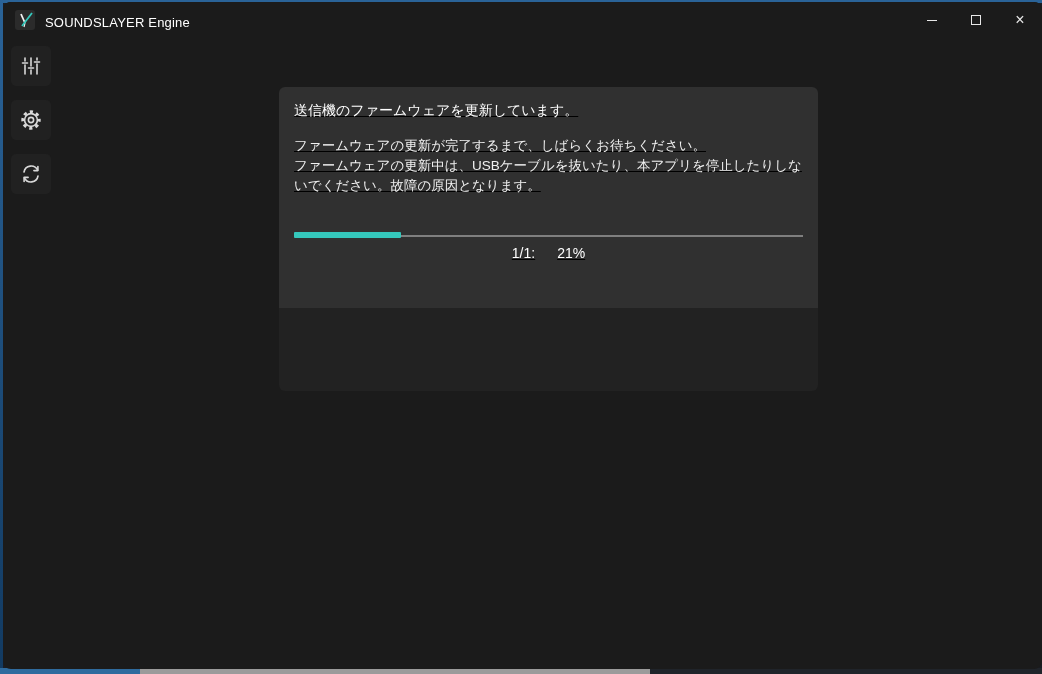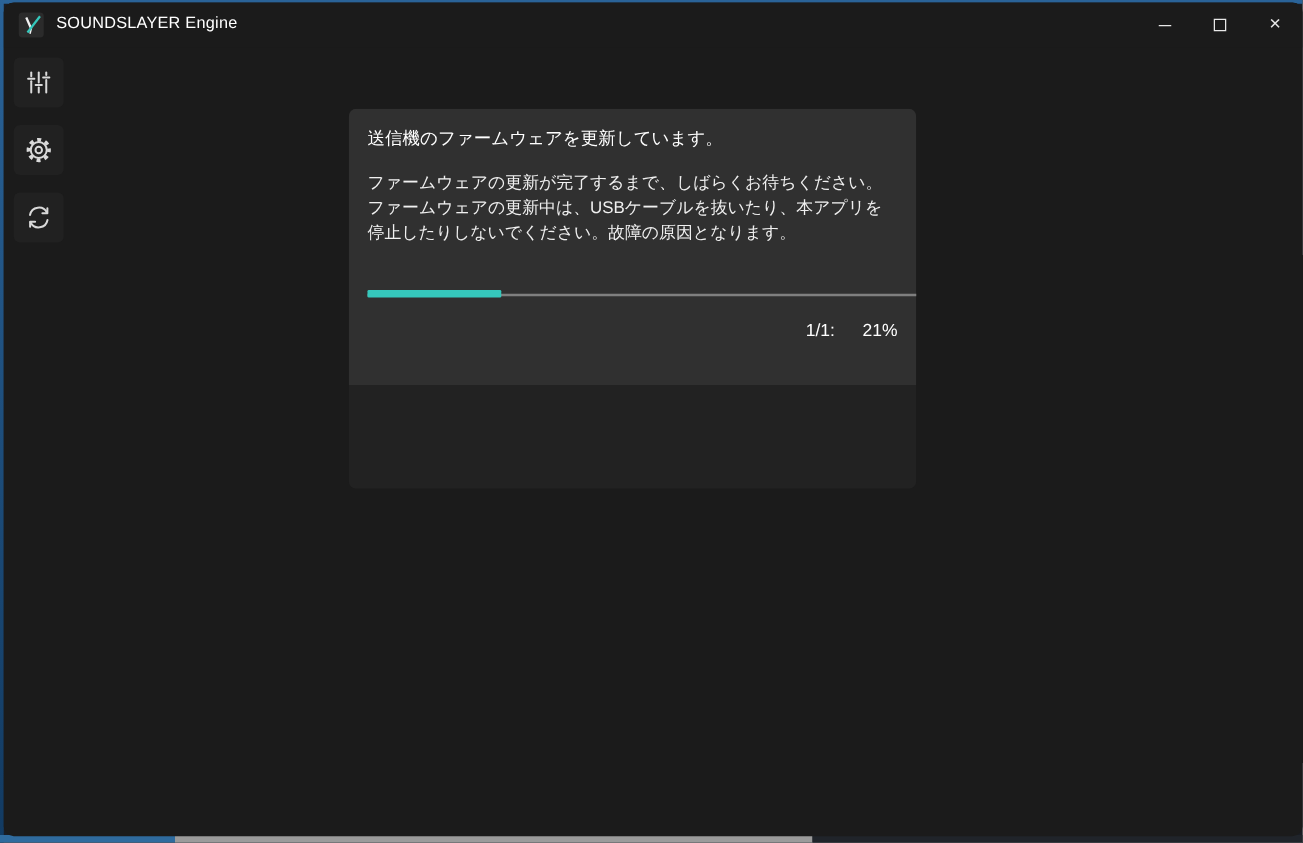--- a/index.html
+++ b/index.html
@@ -16,21 +16,21 @@
   .desktop-bottom-dark { position:absolute; left:650px; bottom:0; right:0; height:6px; background:#20242a; }
 
   
   .window { position:absolute; left:3px; top:2px; right:0; bottom:5px;
     background:#1b1b1b; border-radius:8px; overflow:hidden;
     display:flex; flex-direction:column; }
 
   
   .titlebar { height:36px; flex:0 0 36px; display:flex; align-items:center;
     justify-content:space-between; background:#1b1b1b; }
-  .title-left { display:flex; align-items:flex-start; gap:10px; padding-left:12px; }
+  .title-left { display:flex; align-items:flex-end; gap:10px; padding-left:12px; }
   .logo { width:20px; height:20px; background:#2b2b2b; border-radius:3px;
     display:flex; align-items:center; justify-content:center; }
   .app-title { color:#ffffff; font-size:13px; letter-spacing:.2px; }
   .win-controls { display:flex; height:36px; }
   .win-btn { width:44px; height:36px; background:transparent; border:none;
     display:flex; align-items:center; justify-content:center; cursor:pointer; }
   .min-glyph { display:block; width:10px; height:1px; background:#e8e8e8; }
   .max-glyph { display:block; width:10px; height:10px; border:1px solid #e8e8e8; }
   .close-glyph { color:#e8e8e8; font-size:16px; line-height:16px; }
 
@@ -39,33 +39,33 @@
   .sidebar { width:56px; flex:0 0 56px; padding:8px; display:flex;
     flex-direction:column; gap:14px; }
   .side-btn { width:40px; height:40px; border:none; border-radius:5px;
     background:#212121; display:flex; align-items:center; justify-content:center;
     cursor:pointer; }
   .side-btn svg { display:block; }
 
   .main { position:relative; flex:1; }
 
   
-  .dialog { position:absolute; left:220px; top:49px; width:454px;
-    border-radius:6px; overflow:hidden; }
+  .dialog { position:absolute; left:220px; top:49px; width:539px;
+    border-radius:6px; overflow:hidden;text-decoration:underline; }
   .dialog-top { background:#303030; height:221px; padding:13px 15px 0 15px; }
   .dialog-bottom { background:#222222; height:83px; }
 
   .dlg-title { color:#ffffff; font-size:14px; line-height:20px; margin-bottom:16px; }
   .dlg-body  { color:#f0f0f0; font-size:13.5px; line-height:20px; }
 
   .progress { position:relative; margin-top:36px; height:8px; width:509px; }
   .progress-track { position:absolute; left:0; right:0; top:3px; height:2px; background:#7f7f7f; }
   .progress-fill { position:absolute; left:0; top:0; height:6px; background:#35c8bc; border-radius:1px; }
 
-  .progress-label { margin-top:16px; text-align:right; color:#ffffff; font-size:14px; }
+  .progress-label { margin-top:5px; text-align:center; color:#ffffff; font-size:14px; }
   .progress-label .pct { margin-left:22px; }
 </style>
 </head>
 <body>
 
 <div class="desktop">
   <div class="desktop-top-strip"></div>
   <div class="desktop-left-strip"></div>
   <div class="desktop-bottom-blue"></div>
   <div class="desktop-bottom-gray"></div>

